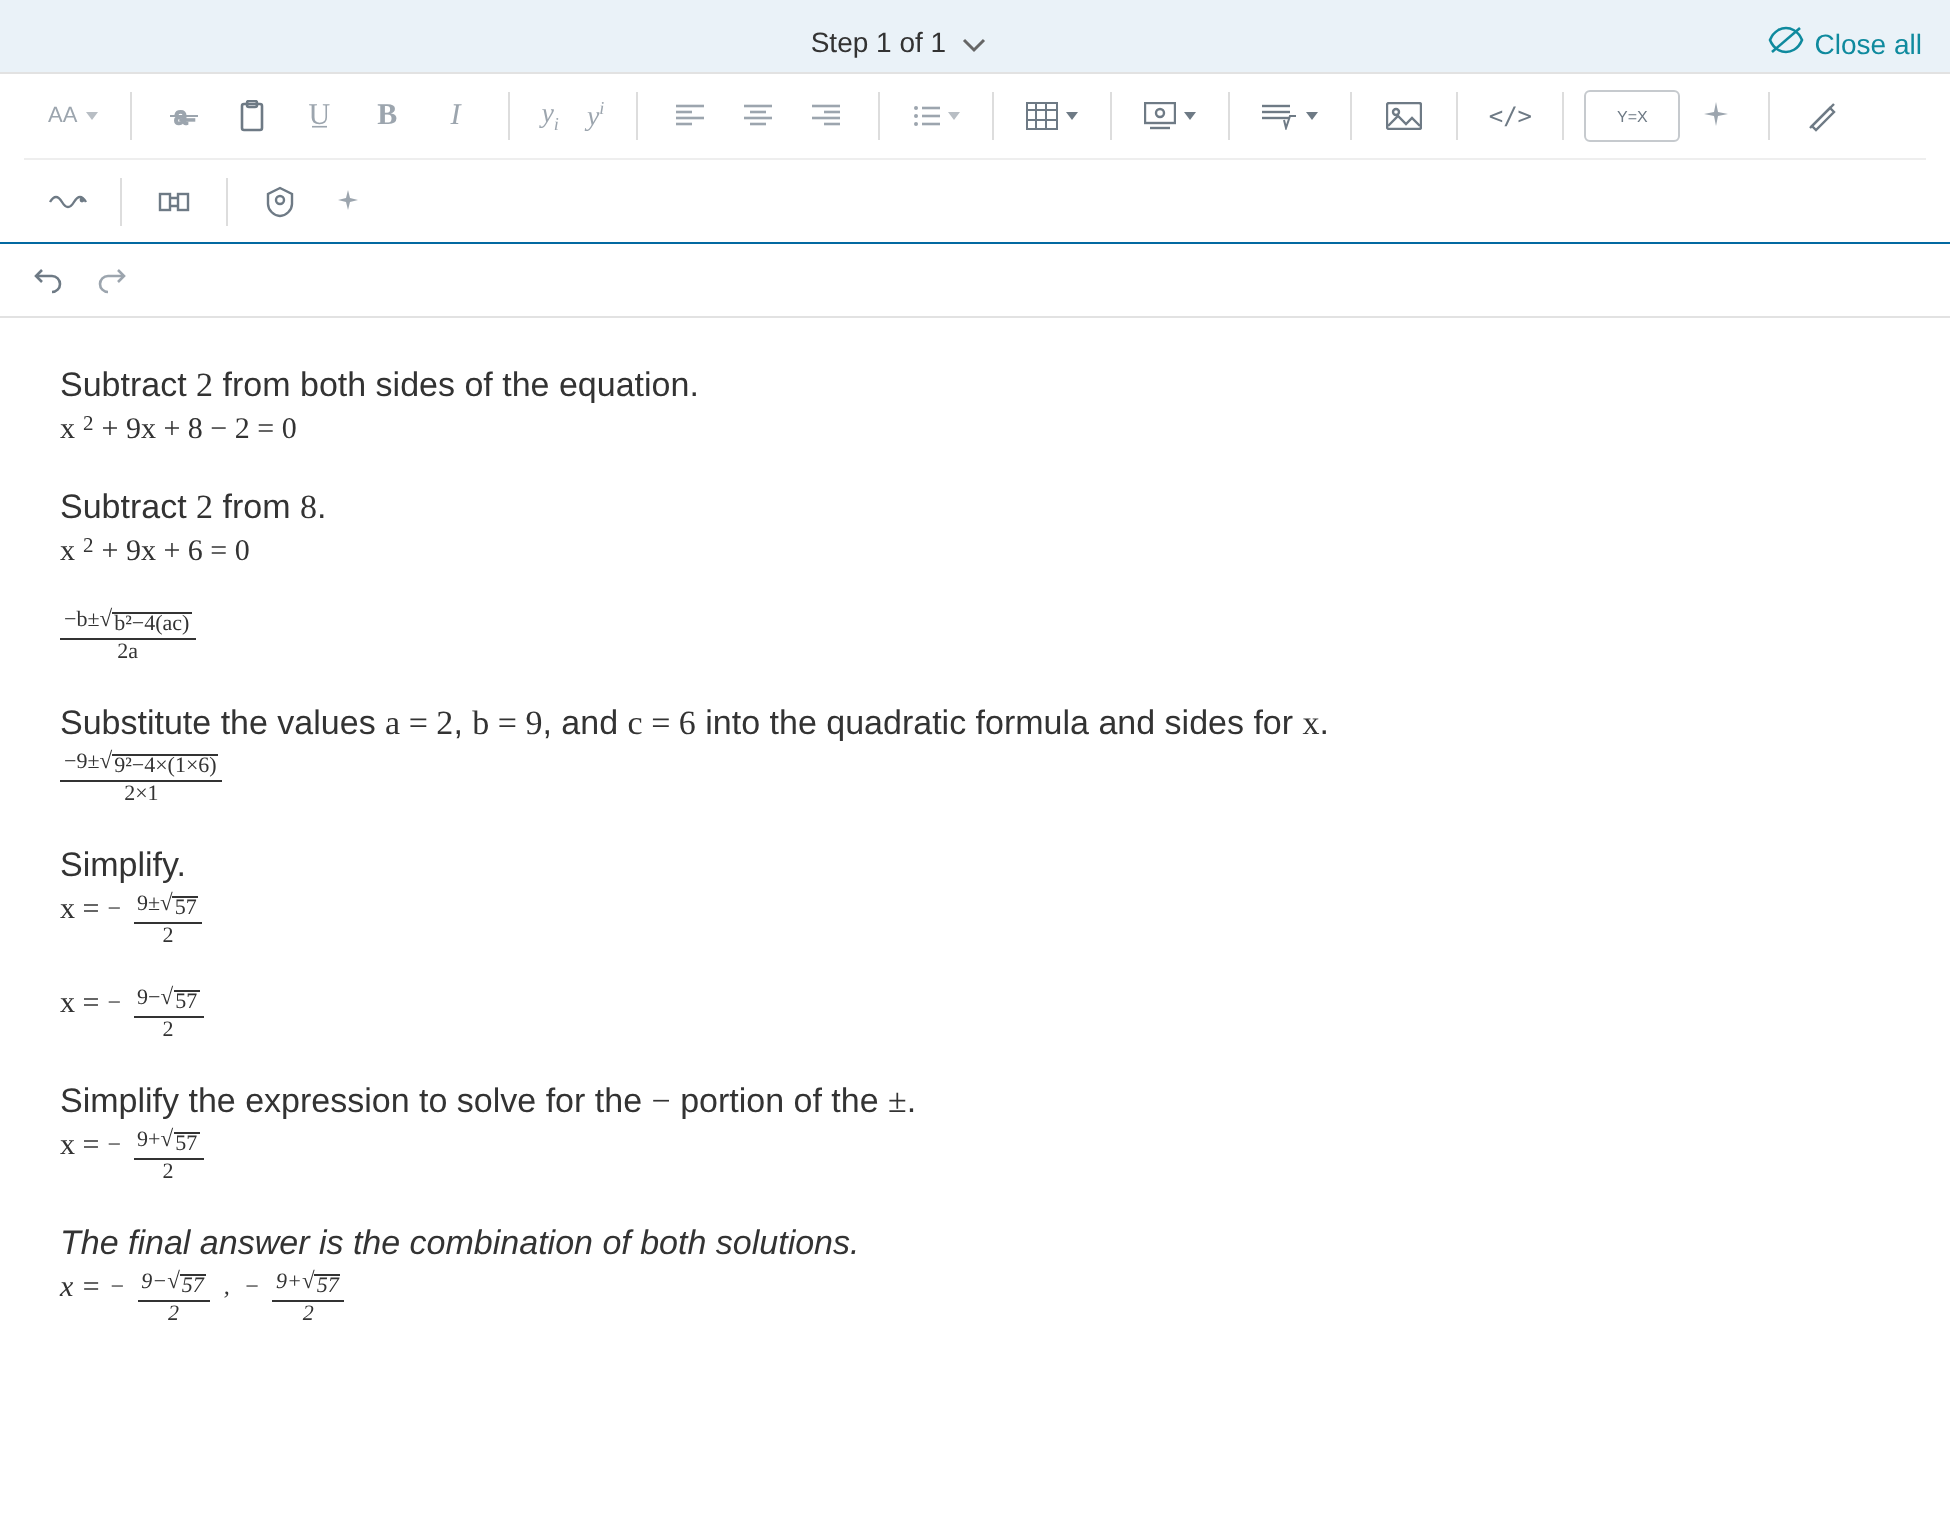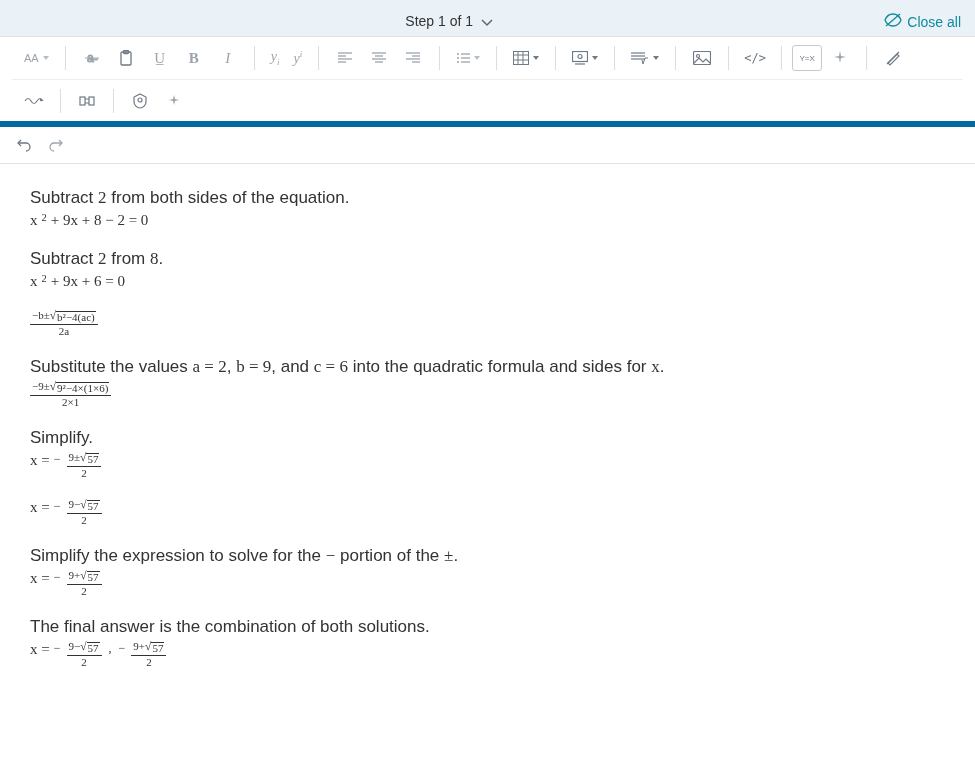--- a/index.html
+++ b/index.html
@@ -36,21 +36,21 @@
     font-size: 14px;
     display: flex;
     align-items: center;
     gap: 5px;
     cursor: pointer;
   }
   .close-all svg { stroke: #0f8a9e; }
 
   .toolbar {
     border-top: 1px solid #e2e2e2;
-    border-bottom: 6px solid #0369a1;
+    border-bottom: 1px solid #0369a1;
     background: #fff;
     padding: 0 12px;
   }
   .toolbar-row {
     display: flex;
     align-items: center;
     min-height: 42px;
     flex-wrap: wrap;
   }
   .tb-group {
@@ -70,21 +70,21 @@
     height: 32px;
     display: flex;
     align-items: center;
     justify-content: center;
     color: #9ca5ae;
     font-size: 14px;
     border-radius: 3px;
     cursor: default;
   }
   .tb-btn.wide { width: auto; padding: 0 6px; gap: 4px;}
-  .tb-btn.boxed { border: 1px solid #c6cace; border-radius: 3px; width: 30px; height: 26px;}
+  .tb-btn.boxed { border: 1px solid #c6cace; border-radius: 3px; width: 48px; height: 26px;}
   .tb-btn svg { stroke: #9ca5ae; fill: none; }
   .tb-btn .fill { fill: #9ca5ae; stroke: none; }
   .tb-btn.darker { color: #6e7a85; }
   .tb-btn.darker svg { stroke: #6e7a85; }
   .tb-btn.darker .fill { fill: #6e7a85; }
   .dd-caret {
     width: 0; height: 0;
     border-left: 3px solid transparent;
     border-right: 3px solid transparent;
     border-top: 4px solid #6e7a85;
@@ -466,21 +466,21 @@
       <span class="frac">
           <span class="num">9+<span class="sqrt">
               <span class="rad">√</span>
               <span class="vinculum">57</span>
             </span></span>
           <span class="den">2</span>
         </span>
     </div>
   </div>
 
-  <div class="step-block" style="margin-bottom:2px;">
+  <div class="step-block" style="margin-bottom:2px;font-style:italic;">
     <div class="desc">The final answer is the combination of both solutions.</div>
     <div class="eq small">
       <span class="xeq">x = </span>
       <span class="minus-sign">−</span>
       <span class="frac">
           <span class="num">9−<span class="sqrt">
               <span class="rad">√</span>
               <span class="vinculum">57</span>
             </span></span>
           <span class="den">2</span>

